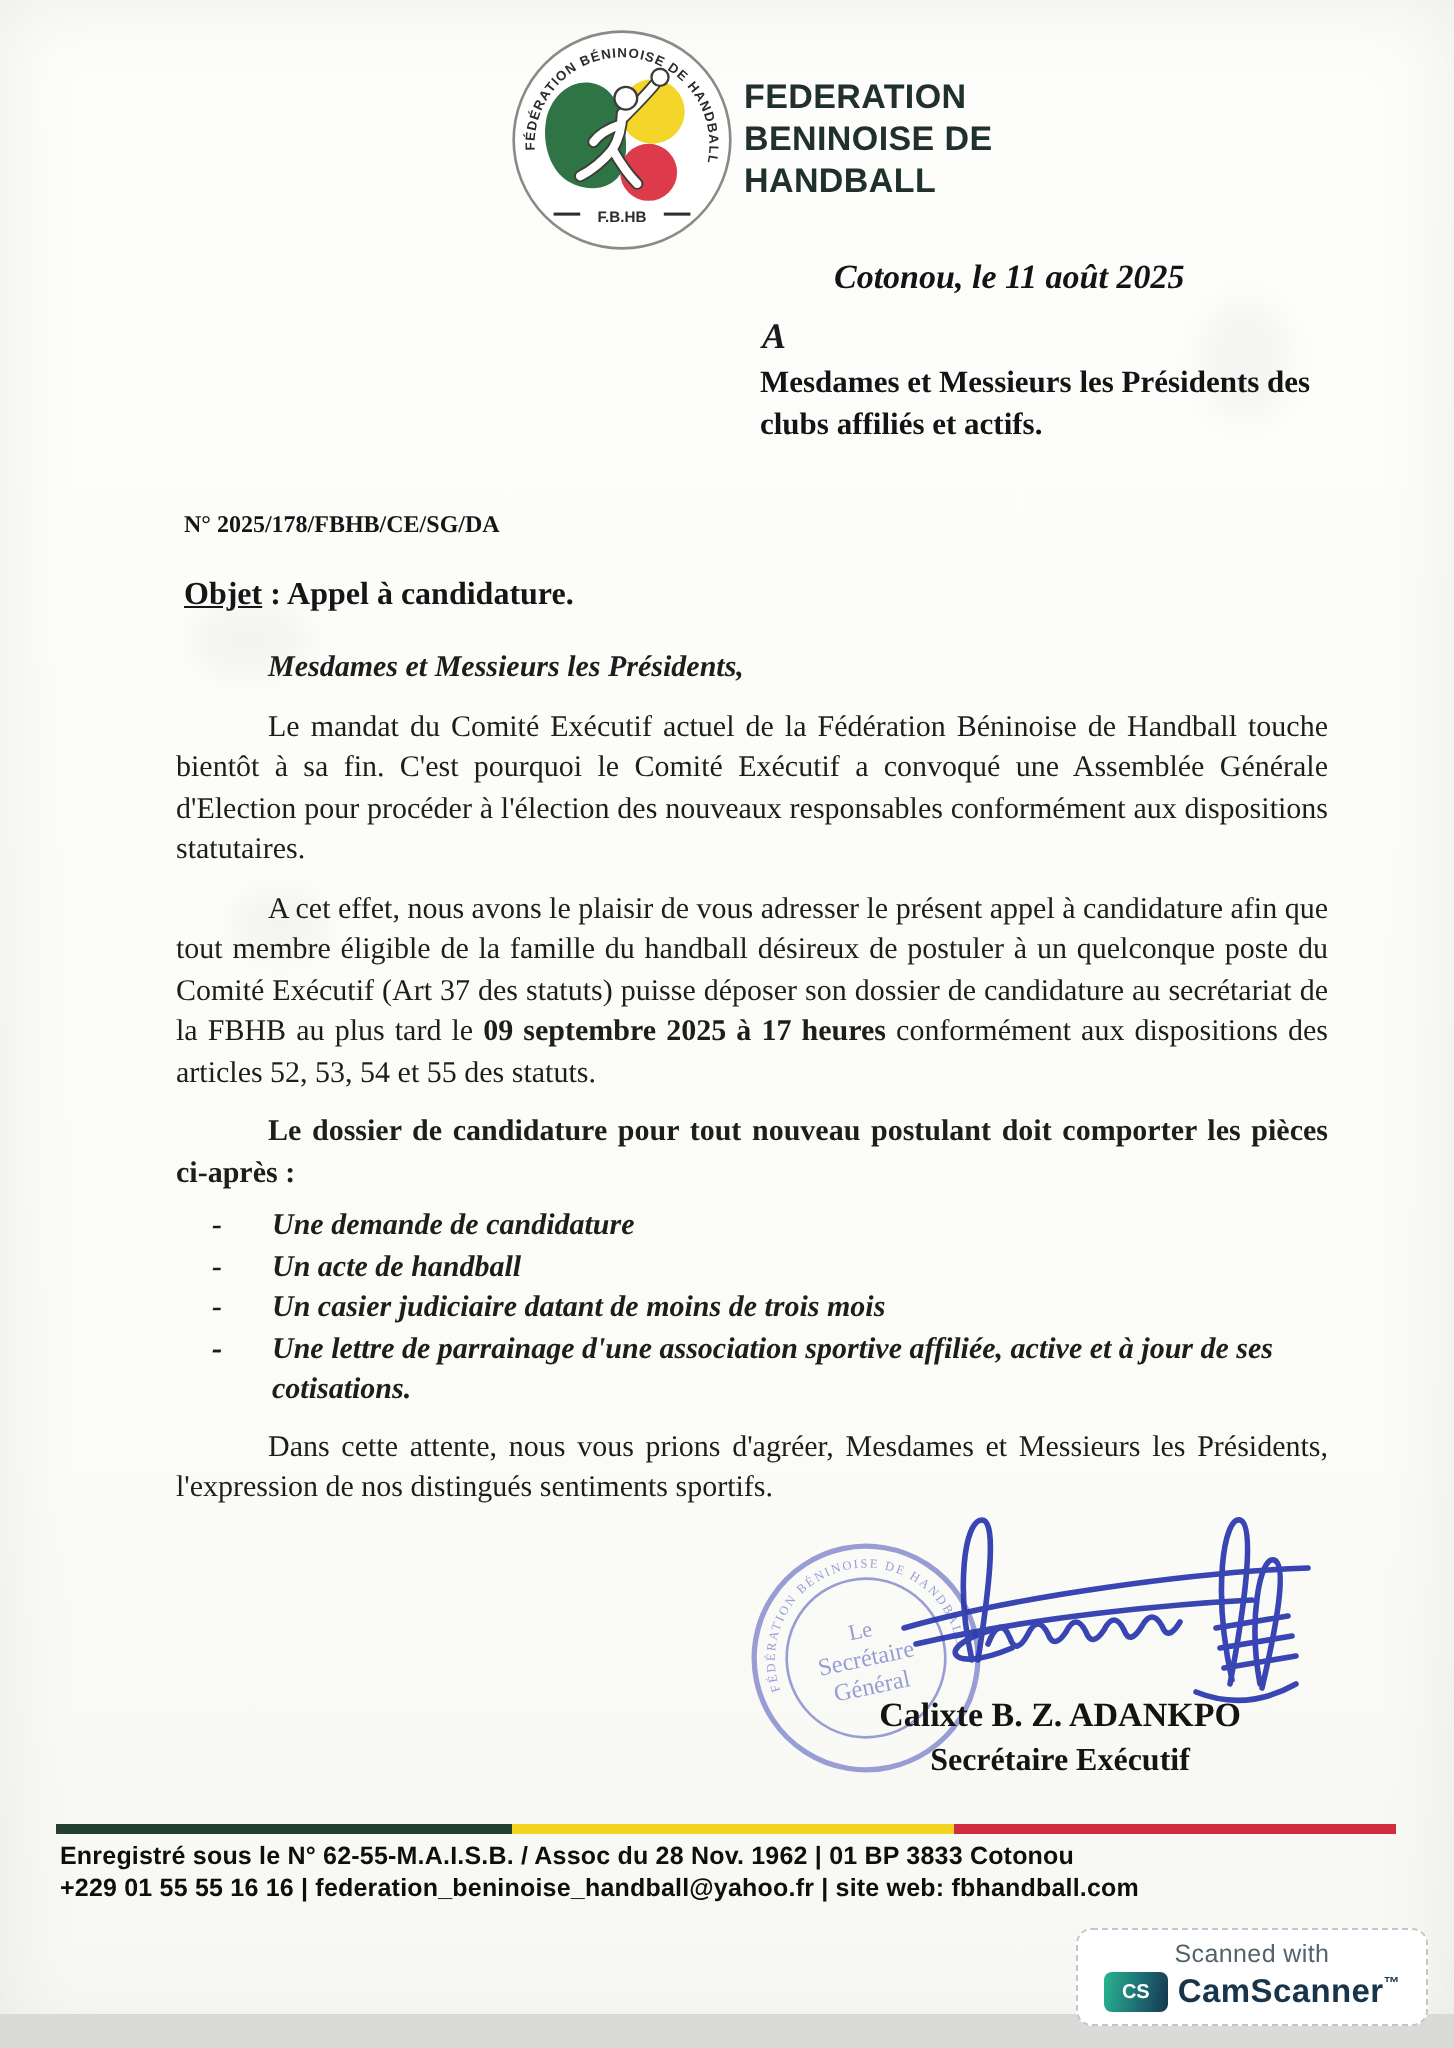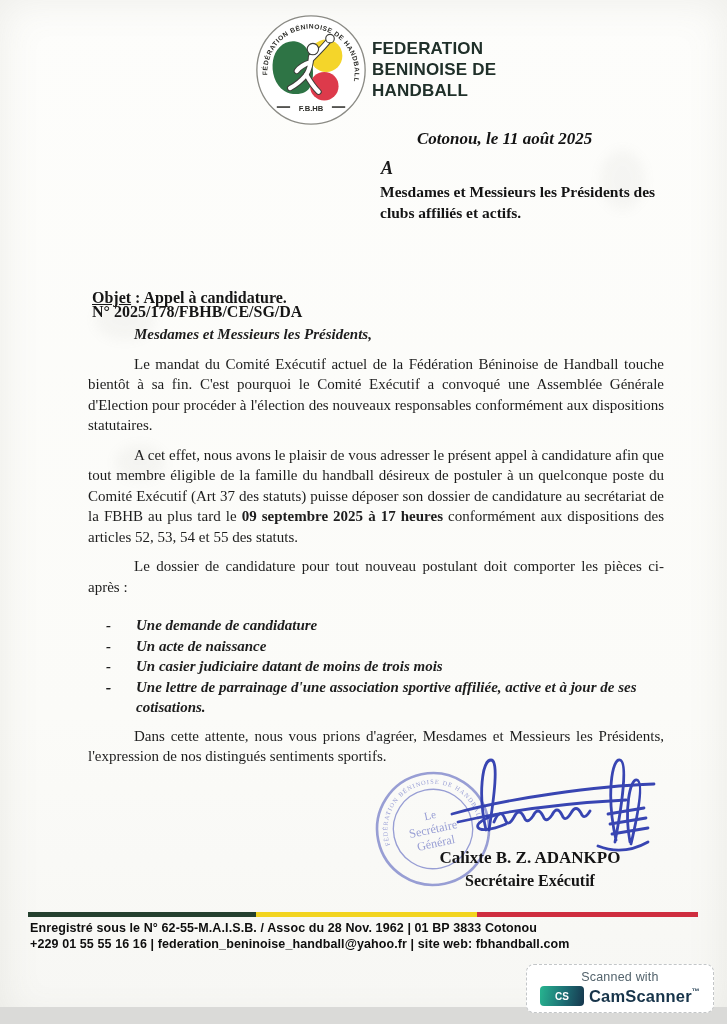--- a/index.html
+++ b/index.html
@@ -15,30 +15,30 @@
   .org-name{position:absolute;left:372px;top:38px;
     font-family:"Liberation Sans",sans-serif;font-weight:bold;
     font-size:17px;line-height:21px;color:#20302a;letter-spacing:.2px;}
   .dateline{position:absolute;left:417px;top:129px;
     font-weight:bold;font-style:italic;font-size:17px;color:#141414;}
   .salute-char{position:absolute;left:381px;top:158px;
     font-style:italic;font-weight:bold;font-size:18px;color:#1a1a1a;}
   .recipient{position:absolute;left:380px;top:181px;
     font-weight:bold;font-size:15.5px;line-height:21px;color:#141414;}
   .reference{position:absolute;left:92px;top:255px;
-    font-weight:bold;font-size:16px;color:#161616;margin-top:48px;}
+    font-weight:bold;font-size:12px;color:#161616;}
   .subject{position:absolute;left:92px;top:289px;
     font-weight:bold;font-size:16px;color:#161616;}
   .subject .u{text-decoration:underline;}
   
   .body{position:absolute;left:88px;top:324px;width:576px;
     font-size:15px;line-height:20.5px;color:#1d1d1d;}
   .salutation{font-weight:bold;font-style:italic;margin:0 0 9px 46px;}
   .body p{margin:0 0 9px 0;text-align:justify;text-indent:46px;}
-  .body p.p3{margin-bottom:18px;}
+  .body p.p3{margin-bottom:6px;font-weight:bold;}
   ul.checklist{list-style:none;margin:0 0 8px 0;padding:0 0 0 18px;
     font-weight:bold;font-style:italic;}
   ul.checklist li{position:relative;padding-left:30px;}
   ul.checklist li .dash{position:absolute;left:0;top:0;font-weight:bold;}
   .closing{margin-bottom:0 !important;}
   
   .stamp{position:absolute;left:372px;top:768px;width:122px;height:122px;
     opacity:.78;transform:rotate(-12deg);}
   .sig{position:absolute;left:448px;top:750px;width:228px;height:108px;}
   .signatory{position:absolute;left:418px;top:846px;width:224px;
@@ -56,21 +56,21 @@
     font-weight:bold;font-size:12.5px;line-height:16px;color:#0e0e0e;
     letter-spacing:.1px;}
   .scan-strip{position:absolute;left:0;bottom:0;width:100%;height:17px;
     background:#dadad8;}
   
   .cs-badge{position:absolute;right:13px;top:964px;background:#ffffff;
     border:1.5px dashed #c3c6c8;border-radius:8px;padding:5px 13px 6px 13px;
     font-family:"Liberation Sans",sans-serif;text-align:center;}
   .cs-badge .scanned{font-size:12.5px;color:#53636c;letter-spacing:.2px;}
   .cs-row{display:flex;align-items:center;justify-content:center;gap:5px;margin-top:2px;}
-  .cs-icon{width:44px;height:20px;border-radius:4px;
+  .cs-icon{width:32px;height:20px;border-radius:4px;
     background:linear-gradient(100deg,#27b590 0%,#1d6e74 55%,#16364d 100%);
     color:#fff;font-size:10px;font-weight:bold;display:flex;
     align-items:center;justify-content:center;}
   .cs-brand{font-size:16.5px;font-weight:bold;color:#17344a;letter-spacing:.2px;}
   .cs-tm{font-size:8px;color:#17344a;vertical-align:top;}
   
   .ghost{position:absolute;border-radius:50%;background:#9a9a92;
     filter:blur(6px);opacity:.07;}
 </style>
 </head>
@@ -139,21 +139,21 @@
     <div class="salutation">Mesdames et Messieurs les Présidents,</div>
 
     <p>Le mandat du Comité Exécutif actuel de la Fédération Béninoise de Handball touche bientôt à sa fin. C'est pourquoi le Comité Exécutif a convoqué une Assemblée Générale d'Election pour procéder à l'élection des nouveaux responsables conformément aux dispositions statutaires.</p>
 
     <p><span>A cet effet, nous avons le plaisir de vous adresser le présent appel à candidature afin que tout membre éligible de la famille du handball désireux de postuler à un quelconque poste du Comité Exécutif (Art 37 des statuts) puisse déposer son dossier de candidature au secrétariat de la FBHB au plus tard le </span><b>09 septembre 2025 à 17 heures</b><span> conformément aux dispositions des articles 52, 53, 54 et 55 des statuts.</span></p>
 
     <p class="p3">Le dossier de candidature pour tout nouveau postulant doit comporter les pièces ci-après :</p>
 
     <ul class="checklist">
       <li><span class="dash">-</span><span>Une demande de candidature</span></li>
-      <li><span class="dash">-</span><span>Un acte de naissance</span></li>
+      <li><span class="dash">-</span><span>Un acte de handball</span></li>
       <li><span class="dash">-</span><span>Un casier judiciaire datant de moins de trois mois</span></li>
       <li><span class="dash">-</span></li>
       <li><span class="dash">-</span><span>Une lettre de parrainage d'une association sportive affiliée, active et à jour de ses cotisations.</span></li>
     </ul>
 
     <p class="closing">Dans cette attente, nous vous prions d'agréer, Mesdames et Messieurs les Présidents, l'expression de nos distingués sentiments sportifs.</p>
   </div>
 
   <svg class="stamp" viewBox="0 0 120 120">
     <circle cx="60" cy="60" r="55" fill="none" stroke="#7d85cb" stroke-width="2.6"></circle>

